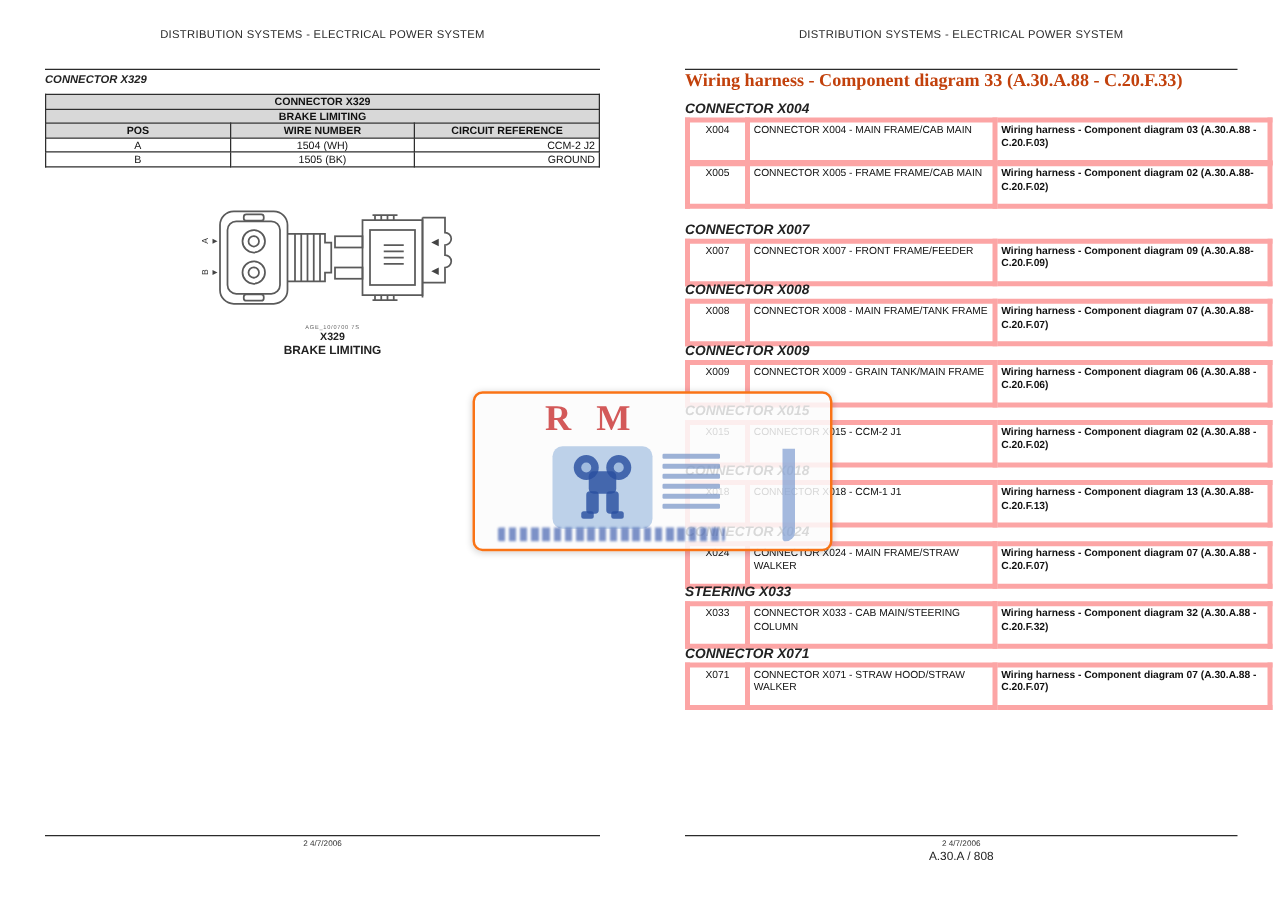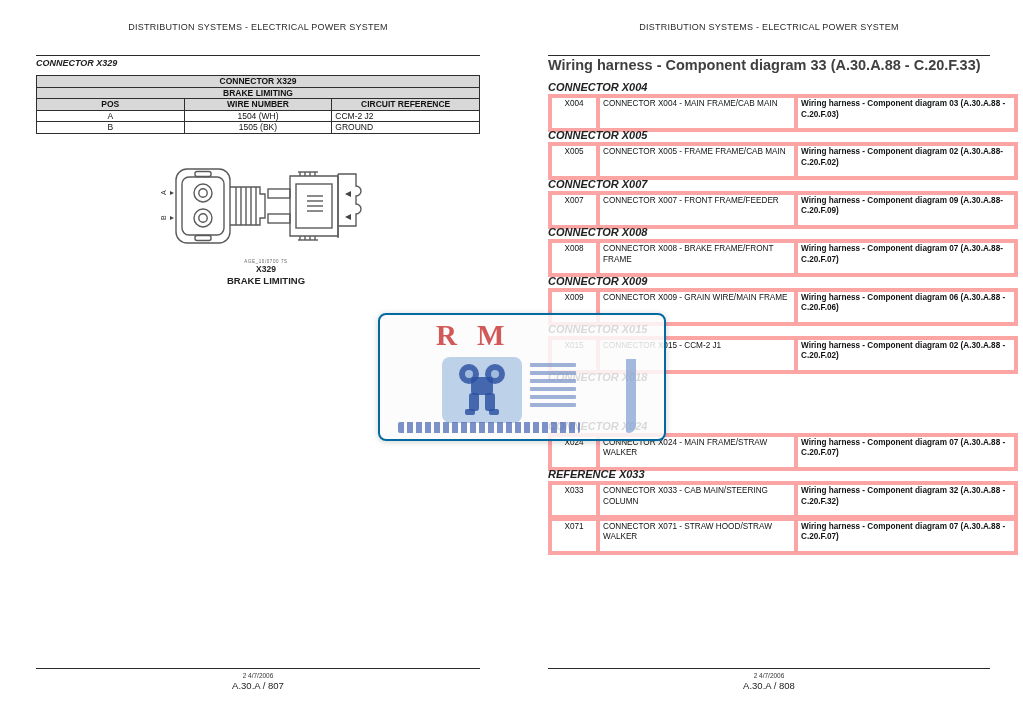--- a/index.html
+++ b/index.html
@@ -28,48 +28,48 @@
   table.spec-table{
     position:absolute;top:75px;left:0;width:444px;border-collapse:collapse;
     font-size:8.5px;color:#111;table-layout:fixed;
   }
   table.spec-table td{
     border:1px solid #2e2e2e;padding:0 3px;height:10.5px;line-height:10.5px;
     overflow:hidden;white-space:nowrap;
   }
   .thead-bg{background:#d8d8d8;font-weight:bold;text-align:center;}
   .cell-center{text-align:center;}
-  .cell-left{text-align:left;margin-top:33px;}
+  .cell-left{text-align:right;margin-top:33px;}
 
   .figure-wrap{position:absolute;left:125px;top:162px;width:210px;height:92px;}
   .figure-caption{
     position:absolute;left:115px;top:259px;width:230px;text-align:center;color:#222;
   }
   .fig-code{font-size:4.5px;color:#666;letter-spacing:.6px;line-height:1.2;}
   .fig-name{font-size:8.5px;font-weight:bold;line-height:1.2;}
   .fig-desc{font-size:9.5px;font-weight:bold;line-height:1.25;}
 
   
   .page-title{
     position:absolute;top:57px;left:0;width:100%;
-    font-size:14.5px;font-weight:bold;color:#404040;white-space:nowrap;
+    font-size:14.5px;font-weight:bold;color:#c2410c;white-space:nowrap;font-family:Liberation Serif, serif;
   }
   .sections{position:absolute;top:81px;left:0;width:442px;}
   .section{height:48.4px;}
   .sec-label{font-size:11px;font-weight:bold;font-style:italic;color:#222;height:11px;margin-bottom:2px;}
   table.ref-table{width:442px;border-collapse:collapse;table-layout:fixed;font-size:8.2px;color:#111;}
   table.ref-table td{border:4px solid #fca5a5;vertical-align:top;padding:1px 3px;height:28px;line-height:1.28;}
   td.c-code{width:38px;text-align:center;}
   td.c-desc{width:188px;}
   td.c-ref{width:210px;font-weight:bold;}
 
   
   .watermark{
     position:absolute;left:378px;top:313px;width:284px;height:124px;z-index:6;
-    background:rgba(252,252,252,.84);border:2px solid #0369a1;border-radius:8px;
+    background:rgba(252,252,252,.84);border:2px solid #f97316;border-radius:8px;
     box-shadow:0 1px 6px rgba(0,0,0,.18);
   }
   .wm-letters{
     position:absolute;top:6px;left:56px;
     font-family:"Liberation Serif", serif;font-weight:bold;font-size:29px;
     color:rgba(198,42,42,.78);letter-spacing:20px;line-height:1;
   }
   .wm-iconbox{
     position:absolute;top:42px;left:62px;width:80px;height:66px;
     background:rgba(172,197,228,.8);border-radius:8px;
@@ -182,21 +182,20 @@
 
   <div class="figure-caption">
     <div class="fig-code">AGE_10/0700   7S</div>
     <div class="fig-name">X329</div>
     <div class="fig-desc">BRAKE LIMITING</div>
   </div>
 
   <div class="footer-rule"></div>
   <div class="page-footer">
     <div class="footer-date">2 4/7/2006</div>
-    <div class="footer-page">A.30.A / 807</div>
   </div>
 </div>
 
 <div class="page" id="page-right">
   <div class="page-header">DISTRIBUTION SYSTEMS - ELECTRICAL POWER SYSTEM</div>
   <div class="header-rule"></div>
 
   <div class="page-title">Wiring harness - Component diagram 33 (A.30.A.88 - C.20.F.33)</div>
 
   <div class="sections">
@@ -208,21 +207,20 @@
             <tr>
         <td class="c-code">X004</td>
         <td class="c-desc">CONNECTOR X004 - MAIN FRAME/CAB MAIN</td>
         <td class="c-ref">Wiring harness - Component diagram 03 (A.30.A.88 - C.20.F.03)</td>
       </tr>
           </tbody>
         </table>
     </div>
 
     <div class="section">
-      <div class="sec-label">CONNECTOR X005</div>
       <table class="ref-table">
           <tbody>
             <tr>
         <td class="c-code">X005</td>
         <td class="c-desc">CONNECTOR X005 - FRAME FRAME/CAB MAIN</td>
         <td class="c-ref">Wiring harness - Component diagram 02 (A.30.A.88-C.20.F.02)</td>
       </tr>
           </tbody>
         </table>
     </div>
@@ -239,34 +237,34 @@
           </tbody>
         </table>
     </div>
 
     <div class="section">
       <div class="sec-label">CONNECTOR X008</div>
       <table class="ref-table">
           <tbody>
             <tr>
         <td class="c-code">X008</td>
-        <td class="c-desc">CONNECTOR X008 - BRAKE FRAME/FRONT FRAME</td>
+        <td class="c-desc">CONNECTOR X008 - MAIN FRAME/TANK FRAME</td>
         <td class="c-ref">Wiring harness - Component diagram 07 (A.30.A.88-C.20.F.07)</td>
       </tr>
           </tbody>
         </table>
     </div>
 
     <div class="section">
       <div class="sec-label">CONNECTOR X009</div>
       <table class="ref-table">
           <tbody>
             <tr>
         <td class="c-code">X009</td>
-        <td class="c-desc">CONNECTOR X009 - GRAIN WIRE/MAIN FRAME</td>
+        <td class="c-desc">CONNECTOR X009 - GRAIN TANK/MAIN FRAME</td>
         <td class="c-ref">Wiring harness - Component diagram 06 (A.30.A.88 - C.20.F.06)</td>
       </tr>
           </tbody>
         </table>
     </div>
 
     <div class="section">
       <div class="sec-label">CONNECTOR X015</div>
       <table class="ref-table">
           <tbody>
@@ -274,51 +272,61 @@
         <td class="c-code">X015</td>
         <td class="c-desc">CONNECTOR X015 - CCM-2 J1</td>
         <td class="c-ref">Wiring harness - Component diagram 02 (A.30.A.88 - C.20.F.02)</td>
       </tr>
           </tbody>
         </table>
     </div>
 
     <div class="section">
       <div class="sec-label">CONNECTOR X018</div>
+      <table class="ref-table">
+          <tbody>
+            <tr>
+        <td class="c-code">X018</td>
+        <td class="c-desc">CONNECTOR X018 - CCM-1 J1</td>
+        <td class="c-ref">Wiring harness - Component diagram 13 (A.30.A.88-C.20.F.13)</td>
+      </tr>
+          </tbody>
+        </table>
     </div>
 
     <div class="section">
       <div class="sec-label">CONNECTOR X024</div>
       <table class="ref-table">
           <tbody>
             <tr>
         <td class="c-code">X024</td>
         <td class="c-desc">CONNECTOR X024 - MAIN FRAME/STRAW WALKER</td>
         <td class="c-ref">Wiring harness - Component diagram 07 (A.30.A.88 - C.20.F.07)</td>
       </tr>
           </tbody>
         </table>
     </div>
 
 
 
     <div class="section">
-      <div class="sec-label">REFERENCE X033</div>
+      <div class="sec-label">STEERING X033</div>
       <table class="ref-table">
           <tbody>
             <tr>
         <td class="c-code">X033</td>
         <td class="c-desc">CONNECTOR X033 - CAB MAIN/STEERING COLUMN</td>
         <td class="c-ref">Wiring harness - Component diagram 32 (A.30.A.88 - C.20.F.32)</td>
       </tr>
           </tbody>
         </table>
     </div>
 
     <div class="section">
+      <div class="sec-label">CONNECTOR X071</div>
       <table class="ref-table">
           <tbody>
             <tr>
         <td class="c-code">X071</td>
         <td class="c-desc">CONNECTOR X071 - STRAW HOOD/STRAW WALKER</td>
         <td class="c-ref">Wiring harness - Component diagram 07 (A.30.A.88 - C.20.F.07)</td>
       </tr>
           </tbody>
         </table>
     </div>

